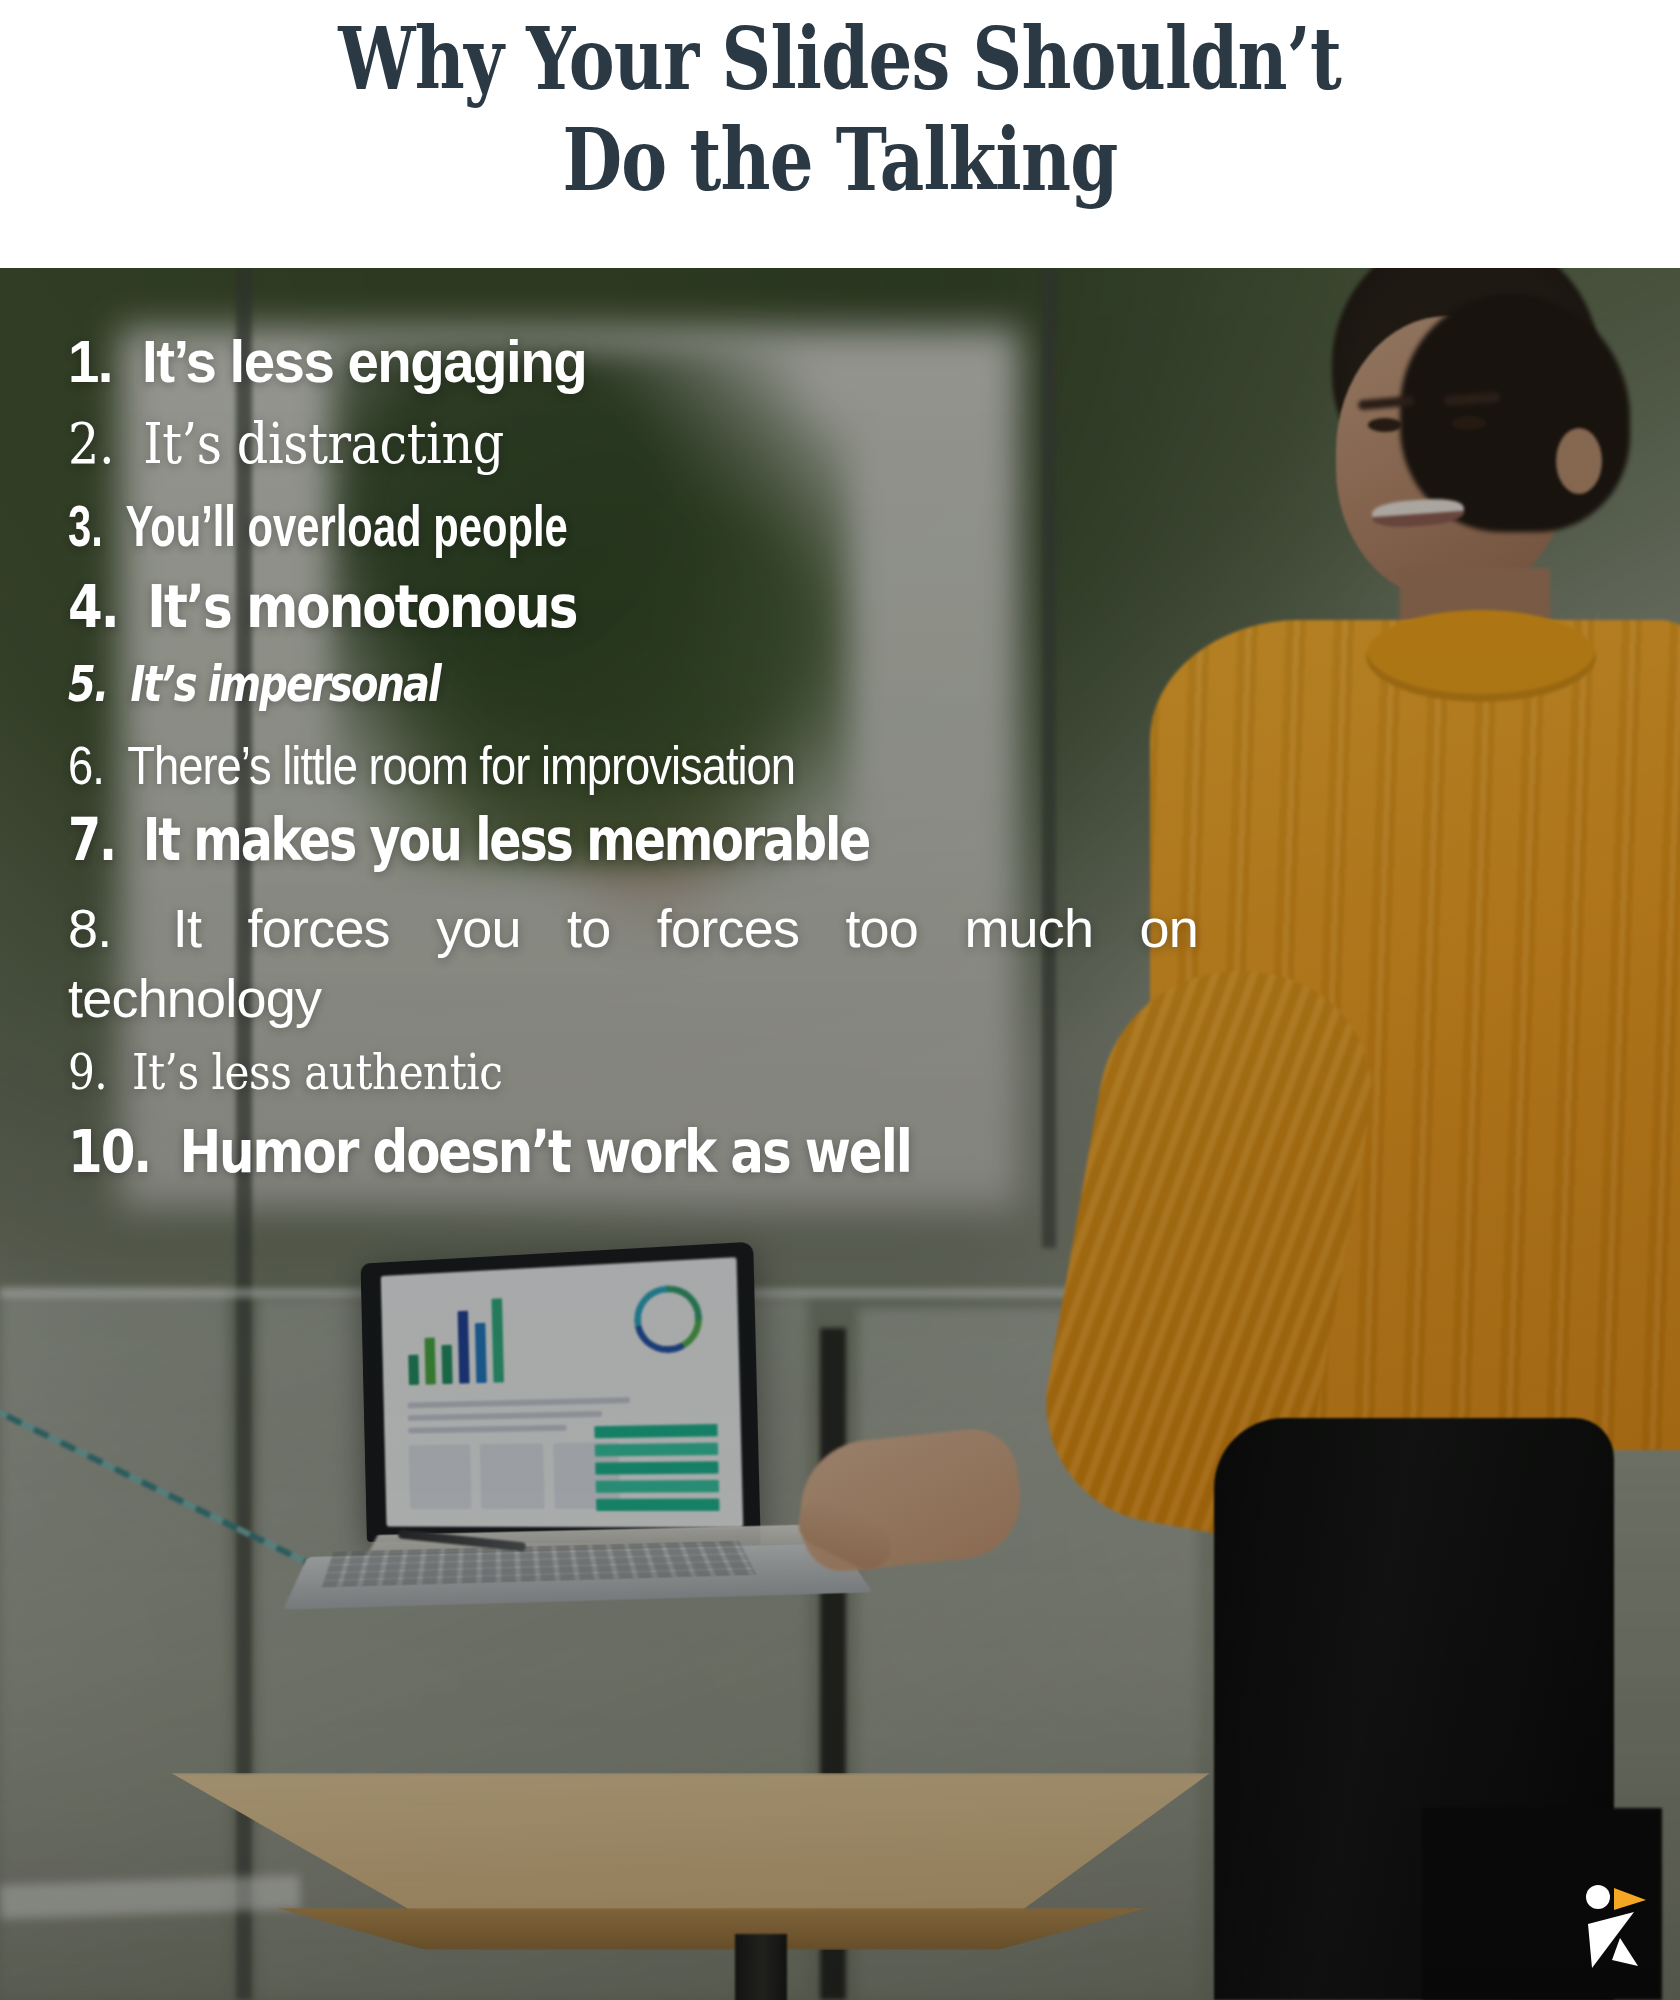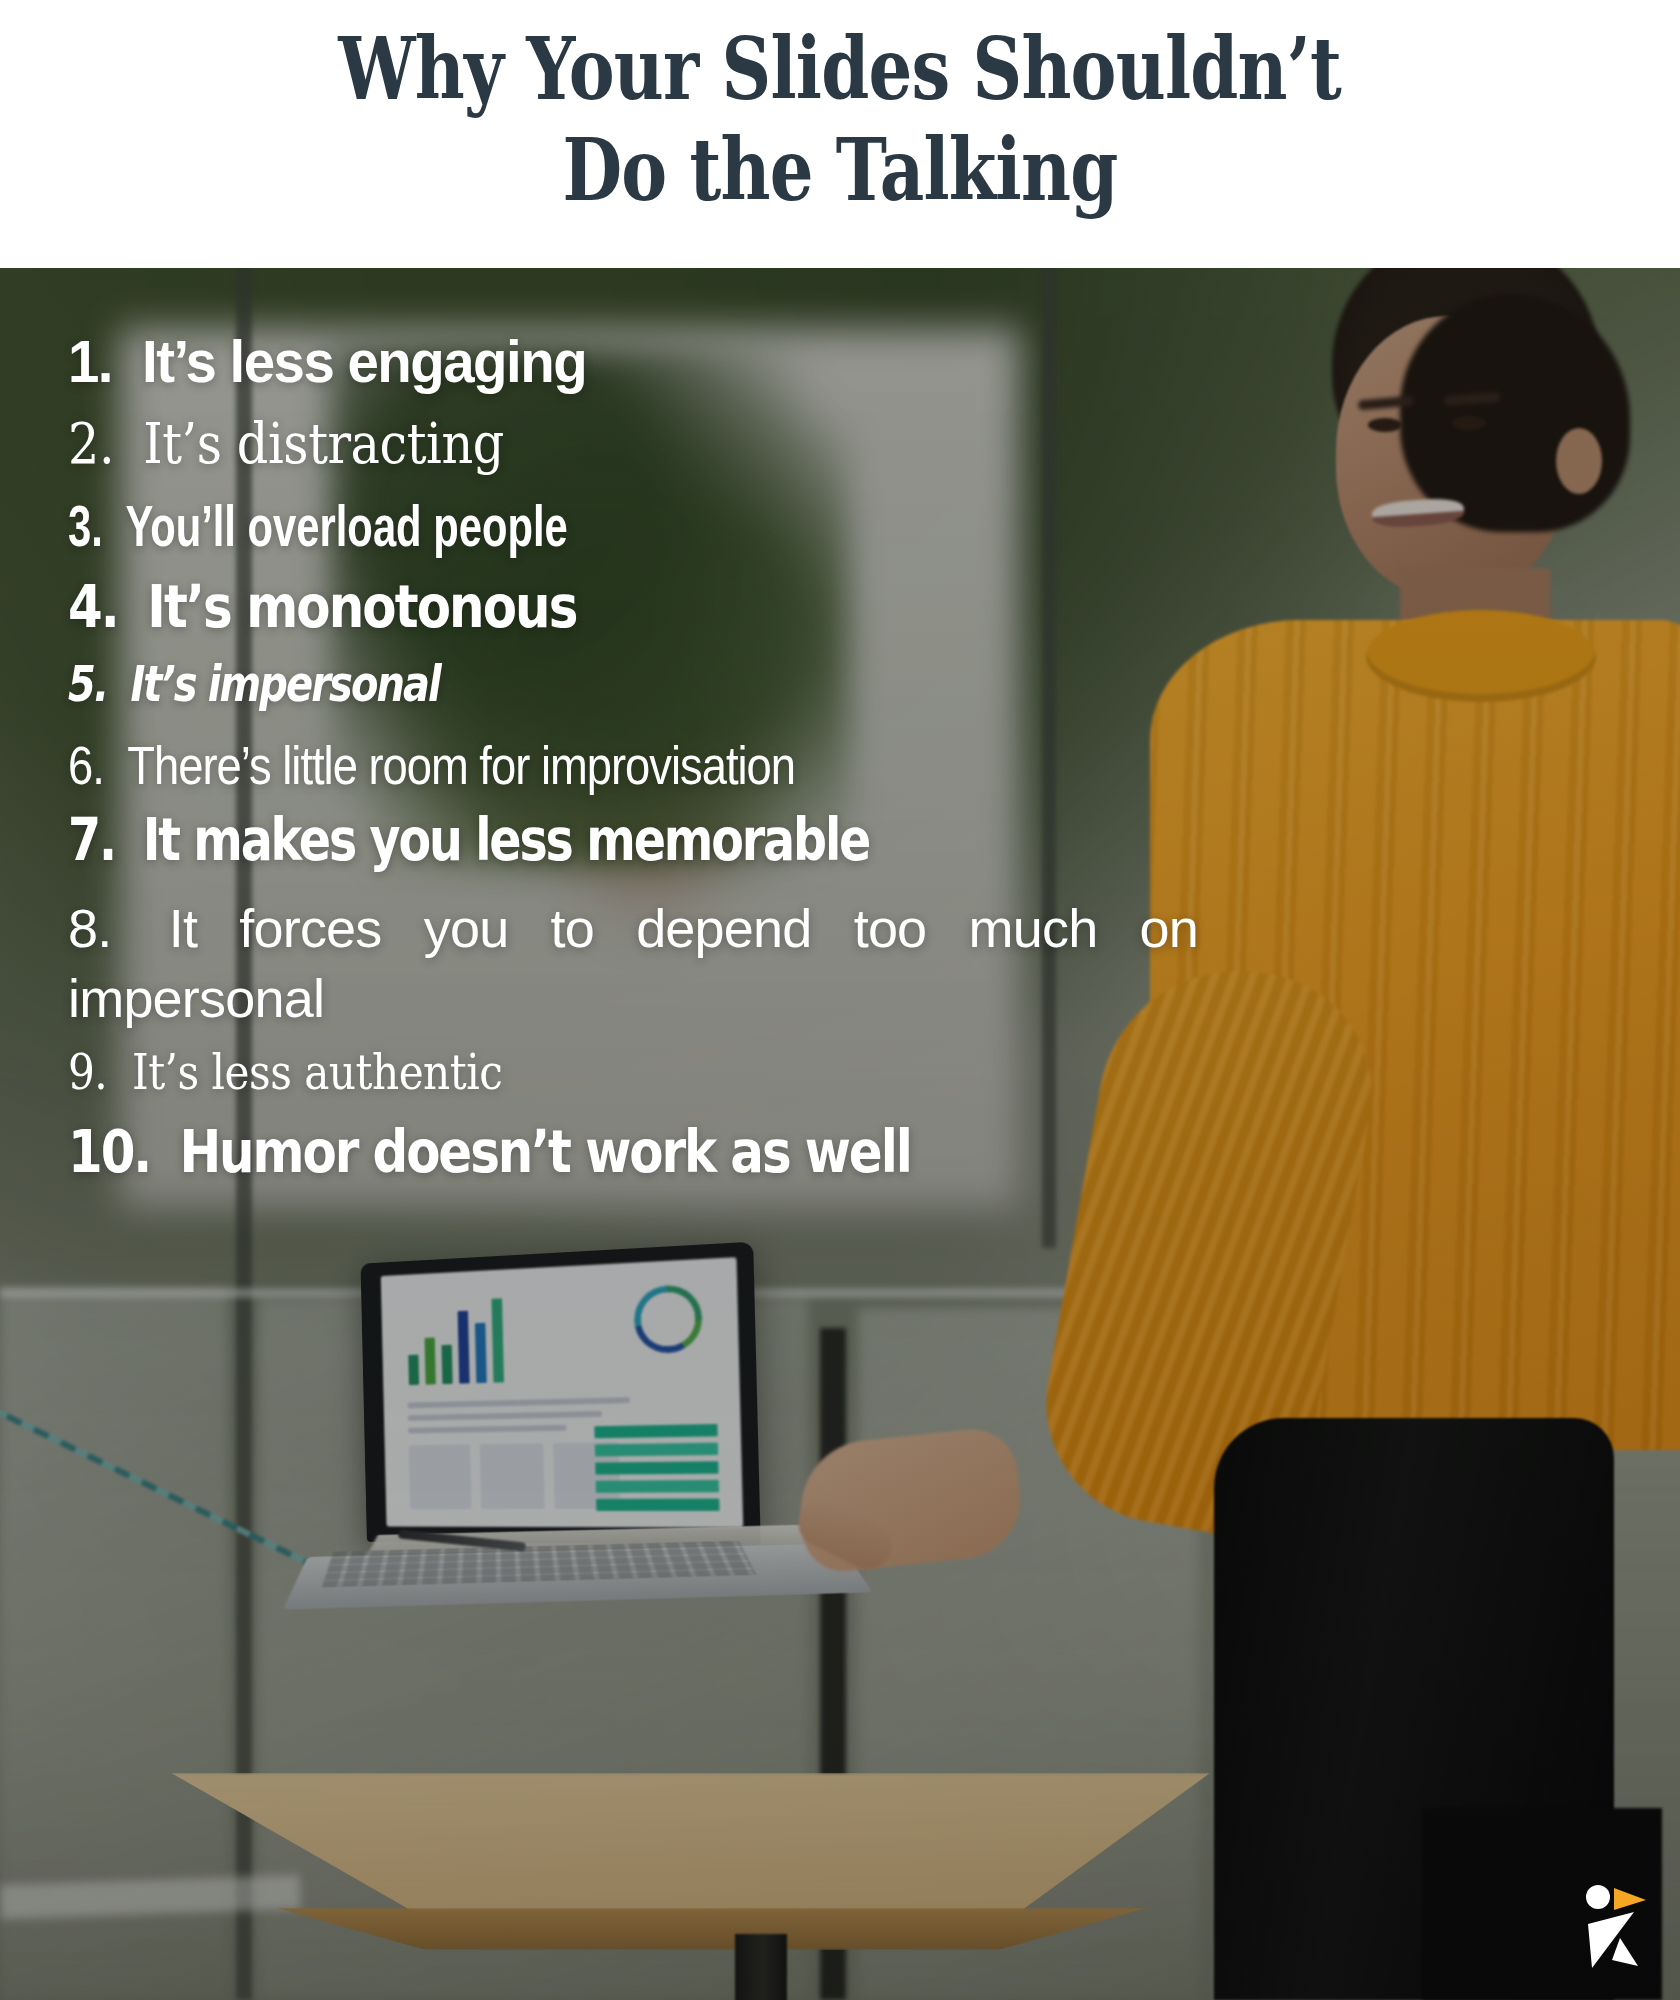--- a/index.html
+++ b/index.html
@@ -9,21 +9,21 @@
     font-family:"Liberation Sans", sans-serif;
     overflow:hidden; position:relative;
   }
 
   
   .header{
     position:absolute; left:0; top:0; width:1680px; height:268px;
     background:#ffffff; z-index:30;
     display:flex; flex-direction:column;
     align-items:center; justify-content:flex-start;
-    padding-top:18px;
+    padding-top:8px;
   }
   .title-line{
     font-family:"DejaVu Serif", serif;
     font-weight:700;
     color:#2b3944;
     font-size:86px;
     line-height:1.18;
     letter-spacing:-1px;
     text-align:center;
     transform:scaleX(0.80);
@@ -449,21 +449,21 @@
     <span>There’s little room for improvisation</span>
   </div>
 
   <div class="item s7">
     <span style="margin-right: 0.28em;">7.</span>
     <span>It makes you less memorable</span>
   </div>
 
   <div class="item s8">
     <span style="margin-right: 0.28em;">8.</span>
-    <span>It forces you to depend too much on impersonal</span>
+    <span>It forces you to forces too much on technology</span>
   </div>
 
   <div class="item s9">
     <span style="margin-right: 0.28em;">9.</span>
     <span>It’s less authentic</span>
   </div>
 
   <div class="item s10">
     <span style="margin-right: 0.28em;">10.</span>
     <span>Humor doesn’t work as well</span>

